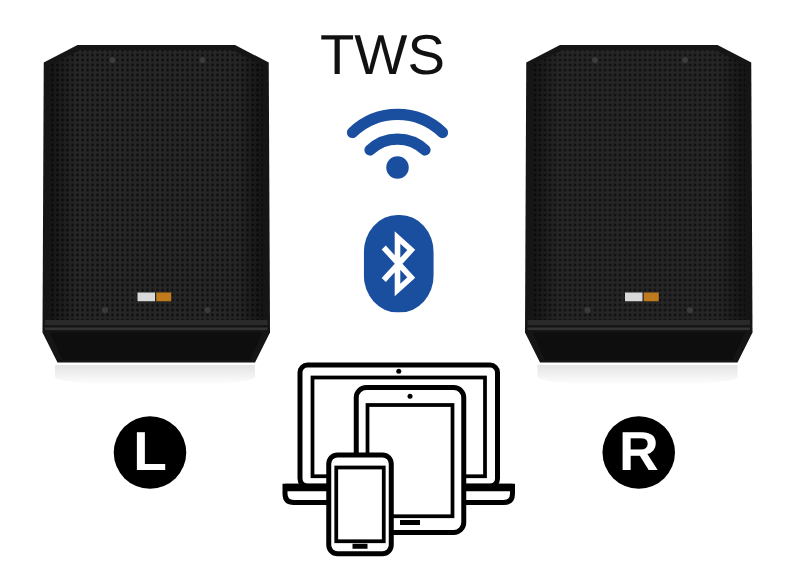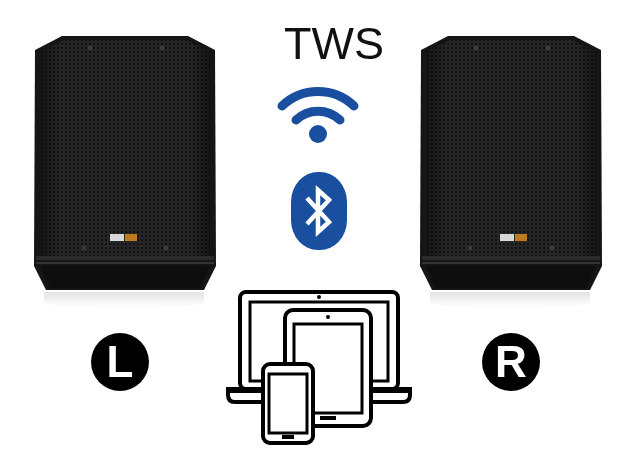--- a/index.html
+++ b/index.html
@@ -17,21 +17,21 @@
     opacity: .7; border-radius: 0 0 40% 40%;
   }
   .badge {
     position: absolute; width: 58px; height: 58px; border-radius: 50%;
     background: #000; color: #fff; display: flex; align-items: center;
     justify-content: center; font-weight: bold; font-size: 44px;
     font-family: "Liberation Sans", sans-serif; line-height: 1;
   }
   .title {
     position: absolute; left: 256px; top: 18px; width: 128px;
-    text-align: right; font-size: 45px; color: #111;
+    text-align: left; font-size: 45px; color: #111;
     font-family: "Liberation Sans", sans-serif; letter-spacing: 0px;
   }
 </style>
 </head>
 <body>
 
 <div class="speaker" style="left:32px; top:34px;">
   <svg width="186" height="262" viewBox="0 0 186 262">
     <defs>
       <pattern id="grillL" width="4" height="4" patternUnits="userSpaceOnUse">

